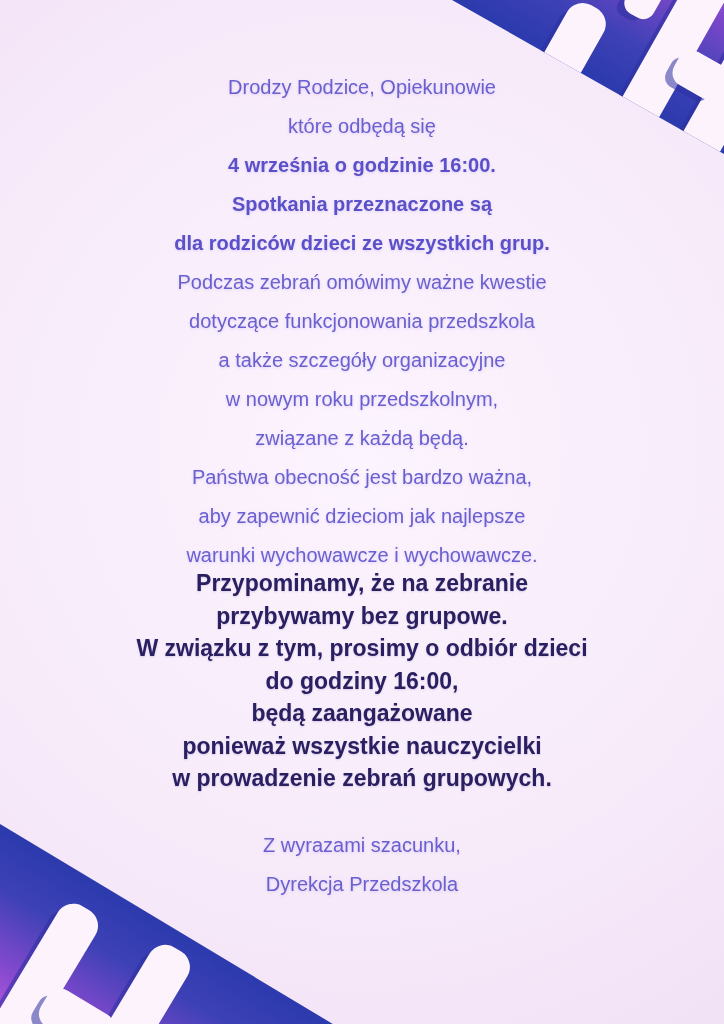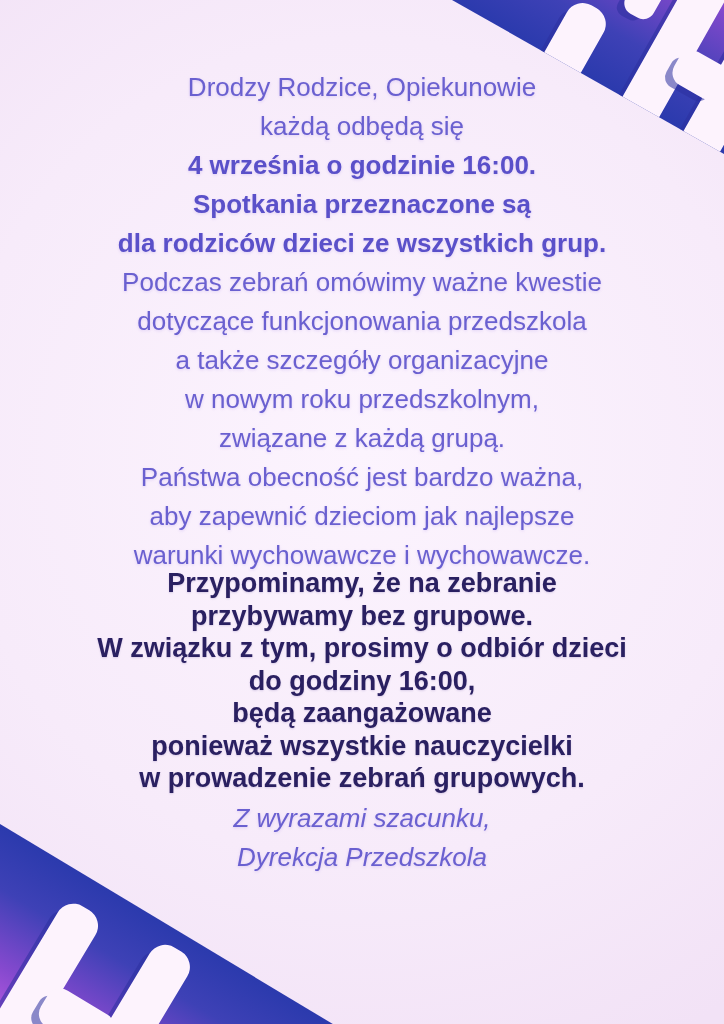--- a/index.html
+++ b/index.html
@@ -76,39 +76,39 @@
     z-index: 2;
     width: 724px;
     text-align: center;
   }
   .line {
     margin: 0;
     white-space: nowrap;
   }
   .invitation { padding-top: 68px; }
   .invitation .line, .signature .line {
-    font-size: 26px;
+    font-size: 20px;
     line-height: 39px;
     font-weight: 400;
     color: var(--text-purple, #6a60d0);
     text-shadow: 0 1px 3px rgba(130, 100, 220, 0.22);
   }
   .invitation .line.style-bold {
     font-weight: 700;
     color: var(--text-purple-bold, #5a50c9);
   }
   .reminder { margin-top: -8px; }
   .reminder .line {
-    font-size: 27px;
+    font-size: 23px;
     line-height: 32.5px;
     font-weight: 700;
     color: var(--text-dark, #2a2061);
     text-shadow: 0 1px 2px rgba(70, 50, 140, 0.18);
   }
-  .signature { margin-top: 4px; font-style: italic; }
+  .signature { margin-top: 31px; }
 </style>
 </head>
 <body>
 
 <div class="poster">
 
   <div class="corner-strip strip-tr">
     <div class="bar tr-bar-lone"></div>
     <div class="bar tr-nub"></div>
     <div class="bar tr-h-leg1"></div>
@@ -125,37 +125,37 @@
   </div>
 
   <main class="content">
 
     <section class="invitation">
 
         <p class="line style-regular">Drodzy Rodzice, Opiekunowie</p>
 
 
 
-        <p class="line style-regular">każdą odbędą się</p>
+        <p class="line style-regular">które odbędą się</p>
 
         <p class="line style-bold">4 września o godzinie 16:00.</p>
 
         <p class="line style-bold">Spotkania przeznaczone są</p>
 
         <p class="line style-bold">dla rodziców dzieci ze wszystkich grup.</p>
 
         <p class="line style-regular">Podczas zebrań omówimy ważne kwestie</p>
 
         <p class="line style-regular">dotyczące funkcjonowania przedszkola</p>
 
         <p class="line style-regular">a także szczegóły organizacyjne</p>
 
         <p class="line style-regular">w nowym roku przedszkolnym,</p>
 
-        <p class="line style-regular">związane z każdą grupą.</p>
+        <p class="line style-regular">związane z każdą będą.</p>
 
         <p class="line style-regular">Państwa obecność jest bardzo ważna,</p>
 
         <p class="line style-regular">aby zapewnić dzieciom jak najlepsze</p>
 
         <p class="line style-regular">warunki wychowawcze i wychowawcze.</p>
       </section>
 
     <section class="reminder">
 

